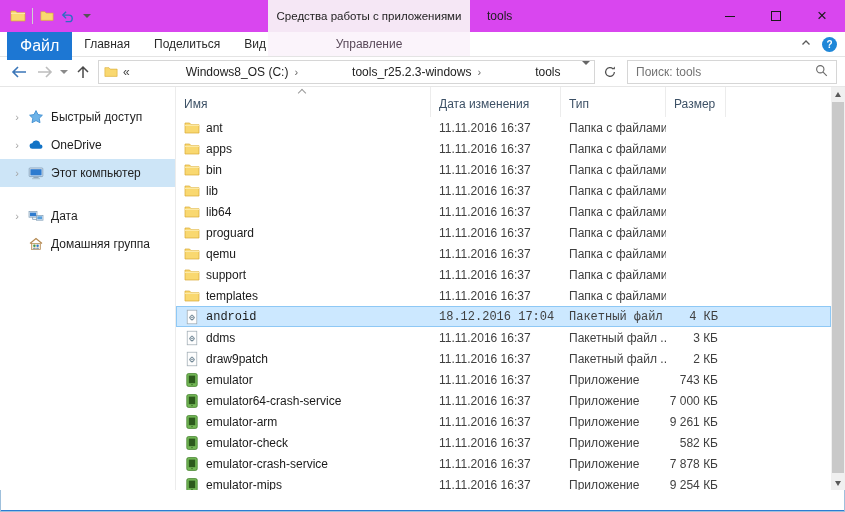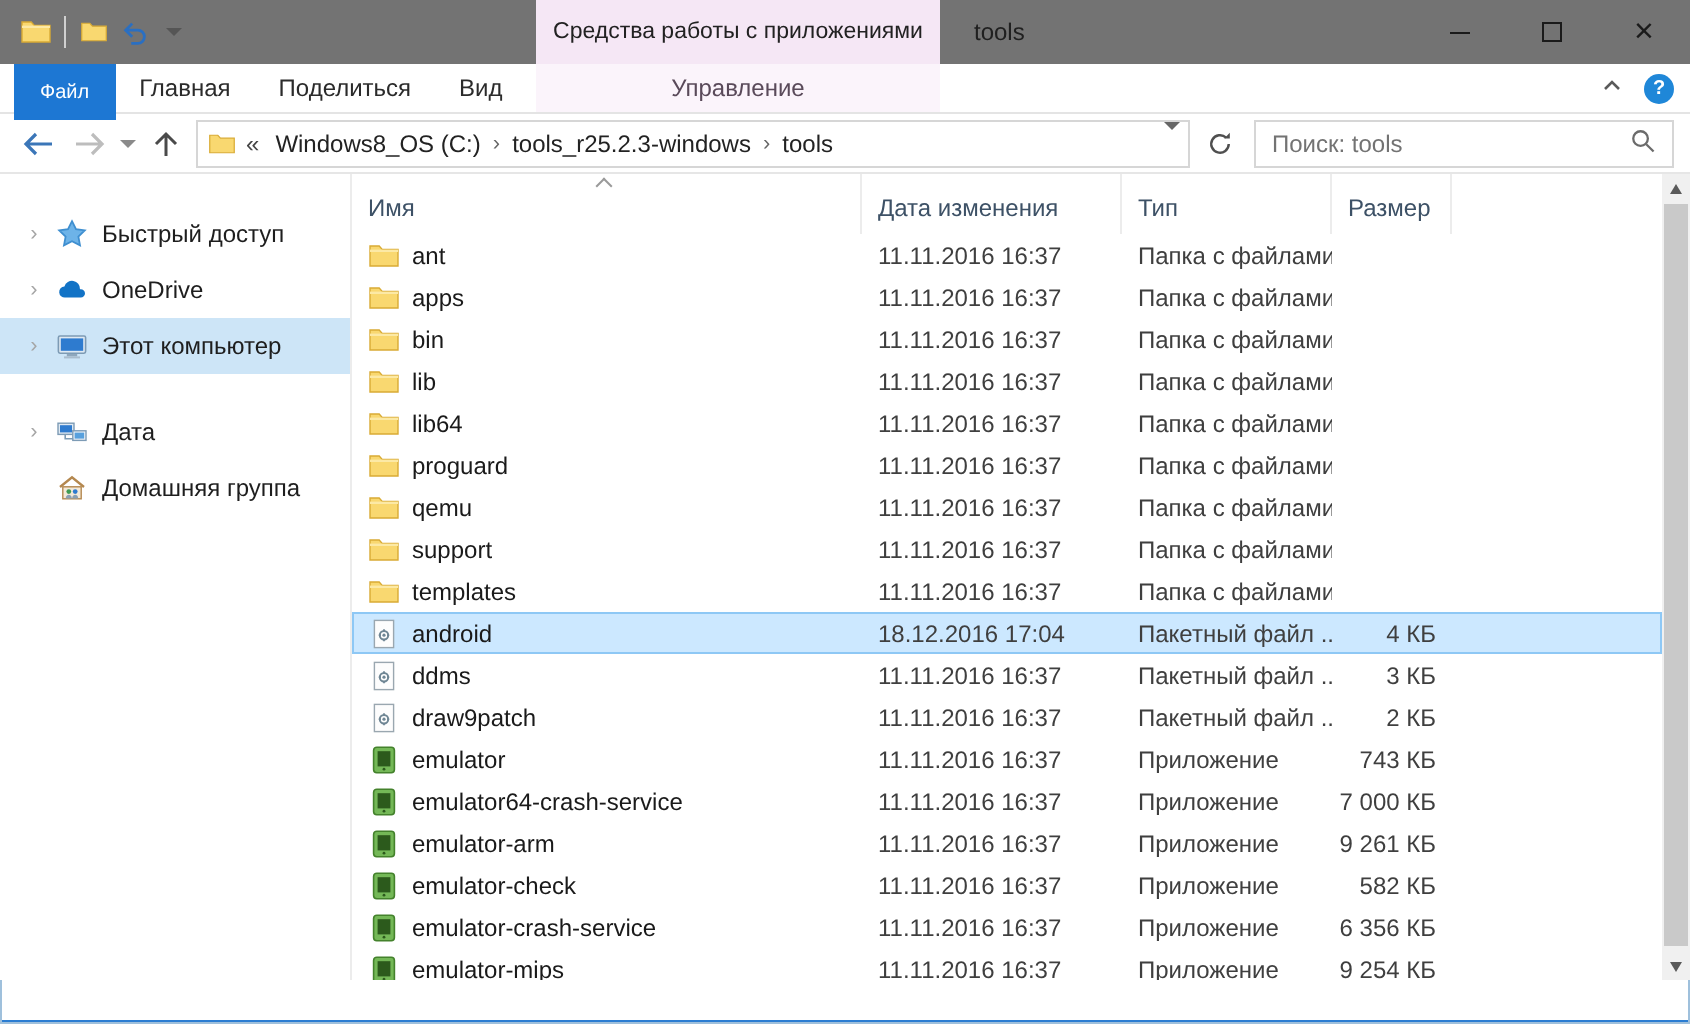--- a/index.html
+++ b/index.html
@@ -3,50 +3,50 @@
 <meta charset="utf-8">
 <style>
   * { box-sizing: border-box; margin: 0; padding: 0; }
   body { margin: 0; background: #fff; font-family: "Liberation Sans", sans-serif; }
   .window {
     width: 845px; height: 512px; position: relative; background: #fff;
     font-size: 12px; color: #1e1e1e; overflow: hidden;
     box-shadow: inset 0 0 0 1px #9fc0dc, inset 0 -2px 0 #2b7dd2;
   }
   
-  .titlebar { height: 32px; position: relative; display: flex; align-items: center; padding-left: 8px; background: #737373; }
+  .titlebar { height: 32px; position: relative; display: flex; align-items: center; padding-left: 8px; background: #d946ef; }
   .ticon { display: inline-flex; align-items: center; justify-content: center; width: 20px; height: 20px; }
   .tsep { width: 1px; height: 16px; background: #d0d0d0; margin: 0 4px; }
   .ddtri { width: 0; height: 0; border-left: 4px solid transparent; border-right: 4px solid transparent; border-top: 4px solid #555; }
   .ctx-group { position: absolute; left: 268px; top: 0; width: 202px; height: 32px; background: #f5e7f5;
     display: flex; align-items: center; justify-content: center; font-size: 11.5px; color: #222; }
   .wtitle { position: absolute; left: 487px; top: 0; line-height: 32px; font-size: 12px; color: #202020; }
   .wctrl { position: absolute; right: 0; top: 0; display: flex; height: 32px; }
   .wbtn { width: 46px; height: 32px; display: flex; align-items: center; justify-content: center; cursor: default; }
   .glyph-min { width: 10px; height: 1px; background: #1a1a1a; }
   .glyph-max { width: 10px; height: 10px; border: 1px solid #1a1a1a; }
   .wbtn.close { font-size: 17px; color: #1a1a1a; font-weight: 400; }
   
   .tabrow { height: 25px; position: relative; display: flex; align-items: stretch; border-bottom: 1px solid #e4e4e4; background: #fff; }
-  .file-tab { margin-left: 7px; background: #1d77d3; color: #fff; padding: 14px 13px; display: flex; align-items: center; font-size: 10px; }
+  .file-tab { margin-left: 7px; background: #1d77d3; color: #fff; padding: 14px 13px; display: flex; align-items: center; font-size: 16px; }
   .tab { padding: 0 12px; display: flex; align-items: center; color: #2b2b2b; font-size: 12px; }
   .ctx-tab-bg { position: absolute; left: 268px; width: 202px; top: 0; bottom: 0; background: #fbf4fb;
     display: flex; align-items: center; justify-content: center; }
   .tab.ctx { color: #5a4a5a; padding: 0; }
   .ribbon-right { position: absolute; right: 8px; top: 0; height: 100%; display: flex; align-items: center; gap: 10px; }
   .help-circle { width: 15px; height: 15px; border-radius: 50%; background: #1f87d8; color: #fff;
     display: flex; align-items: center; justify-content: center; font-size: 10px; font-weight: bold; }
   
   .addrrow { height: 30px; display: flex; align-items: center; padding: 0 8px 0 6px; border-bottom: 1px solid #e6e6e6; background: #fff; }
   .nav { width: 26px; height: 24px; display: inline-flex; align-items: center; justify-content: center; }
   .nav.ddc { width: 12px; }
   .addrbox { flex: 1; min-width: 0; height: 24px; border: 1px solid #d6d6d6; background: #fff;
     display: flex; align-items: center; padding: 0 4px; margin: 0 2px; }
   .abprefix { color: #444; margin: 0 3px 0 4px; }
-  .crumb { padding: 0 5px; color: #222; white-space: nowrap; }
+  .crumb { padding: 0 5px; color: #222; white-space: nowrap; margin-left: 48px; }
   .csep { color: #666; font-size: 11px; padding: 0 1px; }
   .abspacer { flex: 1; }
   .searchbox { width: 210px; height: 24px; border: 1px solid #d6d6d6; display: flex; align-items: center;
     justify-content: space-between; padding: 0 8px; margin-left: 4px; color: #737373; background: #fff; }
   
   .content { display: flex; height: 403px; }
   .sidebar { width: 176px; padding-top: 16px; border-right: 1px solid #ececec; background: #fff; flex: none; }
   .sb-item { height: 28px; display: flex; align-items: center; padding-left: 13px; gap: 7px; }
   .sb-item.gap { margin-top: 15px; }
   .sb-item.sel { background: #cde5f7; }
@@ -56,21 +56,21 @@
   .filearea { flex: 1; display: flex; min-width: 0; }
   .listwrap { flex: 1; overflow: hidden; min-width: 0; }
   .hdr, .row { display: grid; grid-template-columns: 255px 130px 105px 60px 1fr; }
   .hdr { height: 30px; align-items: center; }
   .hc { height: 100%; display: flex; align-items: flex-end; padding: 0 0 6px 8px; border-right: 1px solid #ececec;
     color: #3d5166; font-size: 12px; position: relative; white-space: nowrap; }
   .hc.filler { border-right: none; }
   .caret { position: absolute; top: 3px; left: calc(50% - 4px); width: 6px; height: 6px;
     border-left: 1px solid #9a9a9a; border-top: 1px solid #9a9a9a; transform: rotate(45deg); }
   .row { height: 21px; align-items: center; }
-  .row.sel { background: #cce8ff; box-shadow: inset 0 0 0 1px #8ec8f5; }
+  .row.sel { background: #cce8ff; box-shadow: inset 0 0 0 1px #8ec8f5; font-family: Liberation Mono, monospace; }
   .cell { padding-left: 8px; color: #3f3f3f; font-size: 12px; white-space: nowrap; overflow: hidden; }
   .cell.name { display: flex; align-items: center; gap: 6px; color: #1a1a1a; }
   .cell.size { text-align: right; padding-right: 8px; padding-left: 0; }
   
   .vscroll { width: 14px; background: #f0f0f0; position: relative; flex: none; }
   .sarrow { height: 14px; display: flex; align-items: center; justify-content: center; }
   .sarrow.down { position: absolute; bottom: 0; left: 0; right: 0; }
   .tri-up { width: 0; height: 0; border-left: 3.5px solid transparent; border-right: 3.5px solid transparent; border-bottom: 5px solid #5a5a5a; }
   .tri-down { width: 0; height: 0; border-left: 3.5px solid transparent; border-right: 3.5px solid transparent; border-top: 5px solid #5a5a5a; }
   .sthumb { position: absolute; left: 1px; right: 1px; top: 15px; height: calc(100% - 32px); background: #c9c9c9; }
@@ -530,21 +530,21 @@
                   <svg width="16" height="16" viewBox="0 0 16 16">
                     <rect x="2.8" y="1.6" width="10.4" height="12.8" rx="1.6" fill="#74b857" stroke="#44822c" stroke-width="0.8"></rect>
                     <rect x="4.8" y="3.6" width="6.4" height="7.6" fill="#2c5a1c"></rect>
                     <circle cx="8" cy="12.6" r="0.7" fill="#2c5a1c"></circle>
                   </svg>
                 </span>
                 <span class="nm">emulator-crash-service</span>
               </div>
               <div class="cell">11.11.2016 16:37</div>
               <div class="cell">Приложение</div>
-              <div class="cell size">6 356 КБ</div>
+              <div class="cell size">7 878 КБ</div>
               <div class="cell filler"></div>
             </div>
             <div class="row">
               <div class="cell name">
                 <span class="ic">
                   <svg width="16" height="16" viewBox="0 0 16 16">
                     <rect x="2.8" y="1.6" width="10.4" height="12.8" rx="1.6" fill="#74b857" stroke="#44822c" stroke-width="0.8"></rect>
                     <rect x="4.8" y="3.6" width="6.4" height="7.6" fill="#2c5a1c"></rect>
                     <circle cx="8" cy="12.6" r="0.7" fill="#2c5a1c"></circle>
                   </svg>

